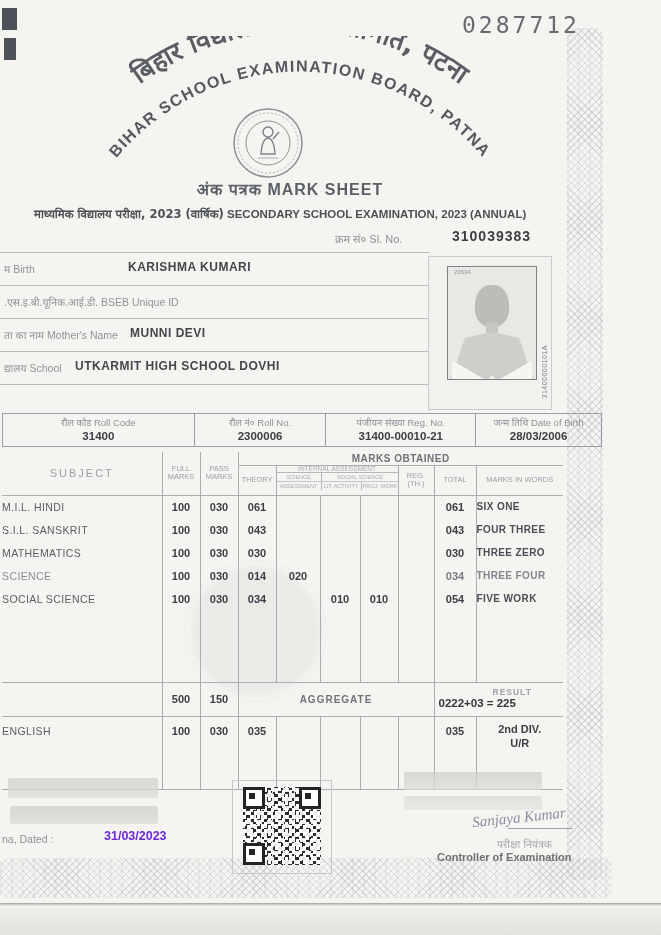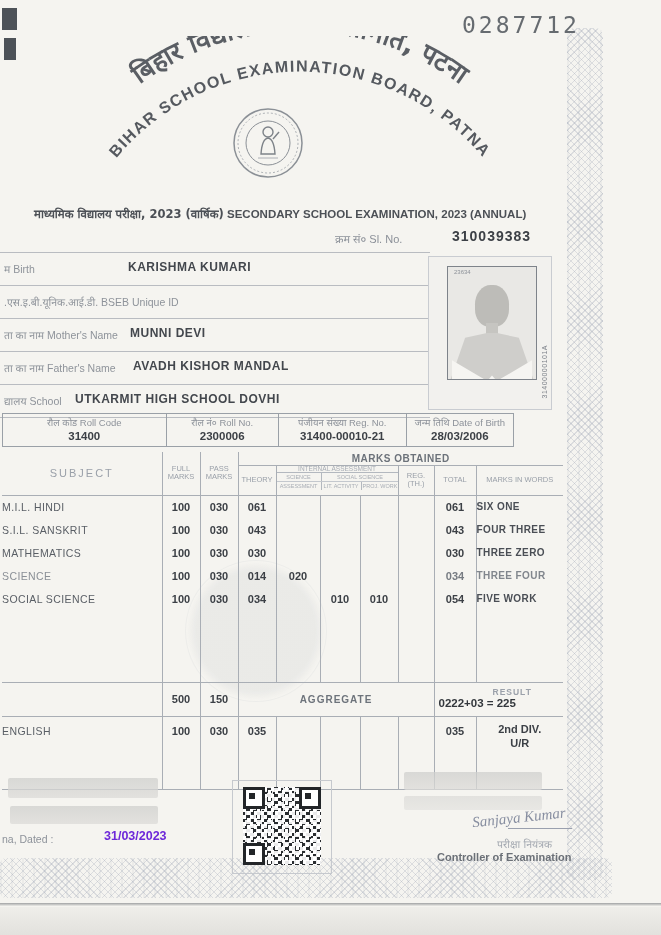--- a/index.html
+++ b/index.html
@@ -62,21 +62,21 @@
   .head-sil{position:absolute;left:27px;top:18px;width:34px;height:42px;border-radius:46% 46% 42% 42%;
     background:#bdbcb8;}
   .neck-sil{position:absolute;left:38px;top:56px;width:12px;height:16px;background:#c6c5c1;}
   .body-sil{position:absolute;left:4px;top:68px;width:80px;height:46px;
     background:#f6f5f2;clip-path:polygon(0 100%,0 55%,44% 100%,50% 88%,56% 100%,100% 55%,100% 100%);}
   .shoulders{position:absolute;left:2px;top:66px;width:84px;height:48px;
     background:#cfcecb;clip-path:polygon(0 100%,18% 10%,44% 0,56% 0,82% 10%,100% 100%);}
   .photo-side-code{position:absolute;right:3px;top:88px;font-size:7px;color:#7d828a;
     writing-mode:vertical-rl;transform:rotate(180deg);letter-spacing:.5px;}
   
-  .roll-table{position:absolute;left:2px;top:413px;width:512px;border-collapse:collapse;}
+  .roll-table{position:absolute;left:2px;top:413px;width:600px;border-collapse:collapse;}
   .roll-table td{border:1px solid #9aa0a7;text-align:center;padding:2px 2px 4px;}
   .r-label{font-size:9.5px;color:#8d929a;}
   .r-value{font-size:11.5px;font-weight:bold;color:#3c4046;margin-top:1px;}
   
   .marks-table{position:absolute;left:2px;top:452px;width:561px;border-collapse:collapse;
     table-layout:fixed;}
   .marks-table td{padding:0;vertical-align:middle;}
   .vl{border-left:1px solid #a9aeb5;margin-left:23px;}
   .vr{border-right:1px solid #a9aeb5;}
   .hb{border-bottom:1px solid #a9aeb5;}
@@ -148,43 +148,40 @@
   <svg class="seal" width="74" height="74" viewBox="0 0 74 74">
     <circle cx="37" cy="37" r="34" fill="none" stroke="#8b9096" stroke-width="1.5"></circle>
     <circle cx="37" cy="37" r="30" fill="none" stroke="#9aa0a6" stroke-width=".8" stroke-dasharray="2 2"></circle>
     <circle cx="37" cy="37" r="22" fill="none" stroke="#8b9096" stroke-width="1"></circle>
     <circle cx="37" cy="26" r="5" fill="none" stroke="#7d8288" stroke-width="1.4"></circle>
     <path d="M 30 48 Q 31 33 37 32 Q 43 33 44 48 Z" fill="none" stroke="#7d8288" stroke-width="1.4"></path>
     <path d="M 42 33 L 48 26" stroke="#7d8288" stroke-width="1.4" fill="none"></path>
     <path d="M 27 52 L 47 52" stroke="#9aa0a6" stroke-width=".8"></path>
   </svg>
 
+  <div class="marksheet-title">अंक पत्रक MARK SHEET</div>
   <div class="exam-line">
     <span class="hi">माध्यमिक विद्यालय परीक्षा, 2023 (वार्षिक)</span>
     <span>SECONDARY SCHOOL EXAMINATION, 2023 (ANNUAL)</span>
   </div>
   <div class="slno hi">क्रम सं० Sl. No.</div>
   <div class="slno-value">310039383</div>
 
   <div class="fields">
     <div class="field-row">
       <span class="f-label hi">म Birth</span>
       <span class="f-value" style="left:128px;">KARISHMA KUMARI</span>
     </div>
     <div class="field-row">
       <span class="f-label hi">.एस.इ.बी.यूनिक.आई.डी. BSEB Unique ID</span>
       <span class="f-value" style="left:230px;"></span>
     </div>
     <div class="field-row">
       <span class="f-label hi">ता का नाम Mother's Name</span>
       <span class="f-value" style="left:130px;">MUNNI DEVI</span>
-    </div>
-    <div class="field-row">
-      <span class="f-label hi">ता का नाम Father's Name</span>
-      <span class="f-value" style="left:133px;">AVADH KISHOR MANDAL</span>
     </div>
     <div class="field-row">
       <span class="f-label hi">द्यालय School</span>
       <span class="f-value" style="left:75px;">UTKARMIT HIGH SCHOOL DOVHI</span>
     </div>
   </div>
 
   <div class="photo-outer">
     <div class="photo-frame">
       <span class="photo-num">23634</span>

